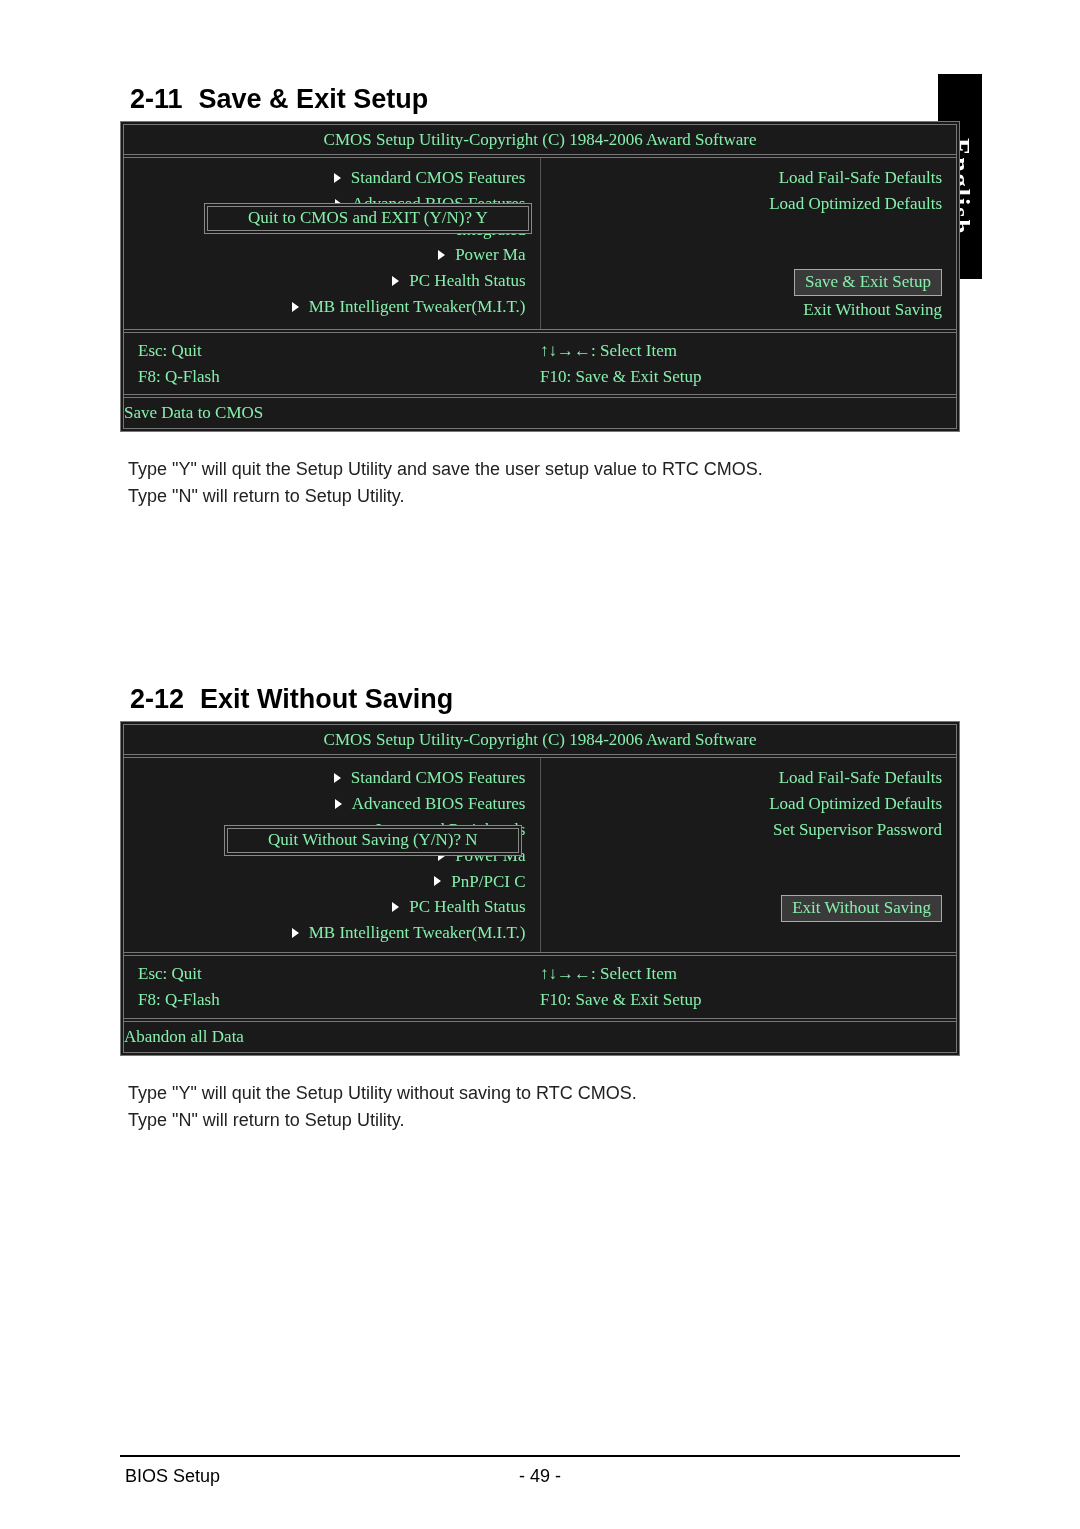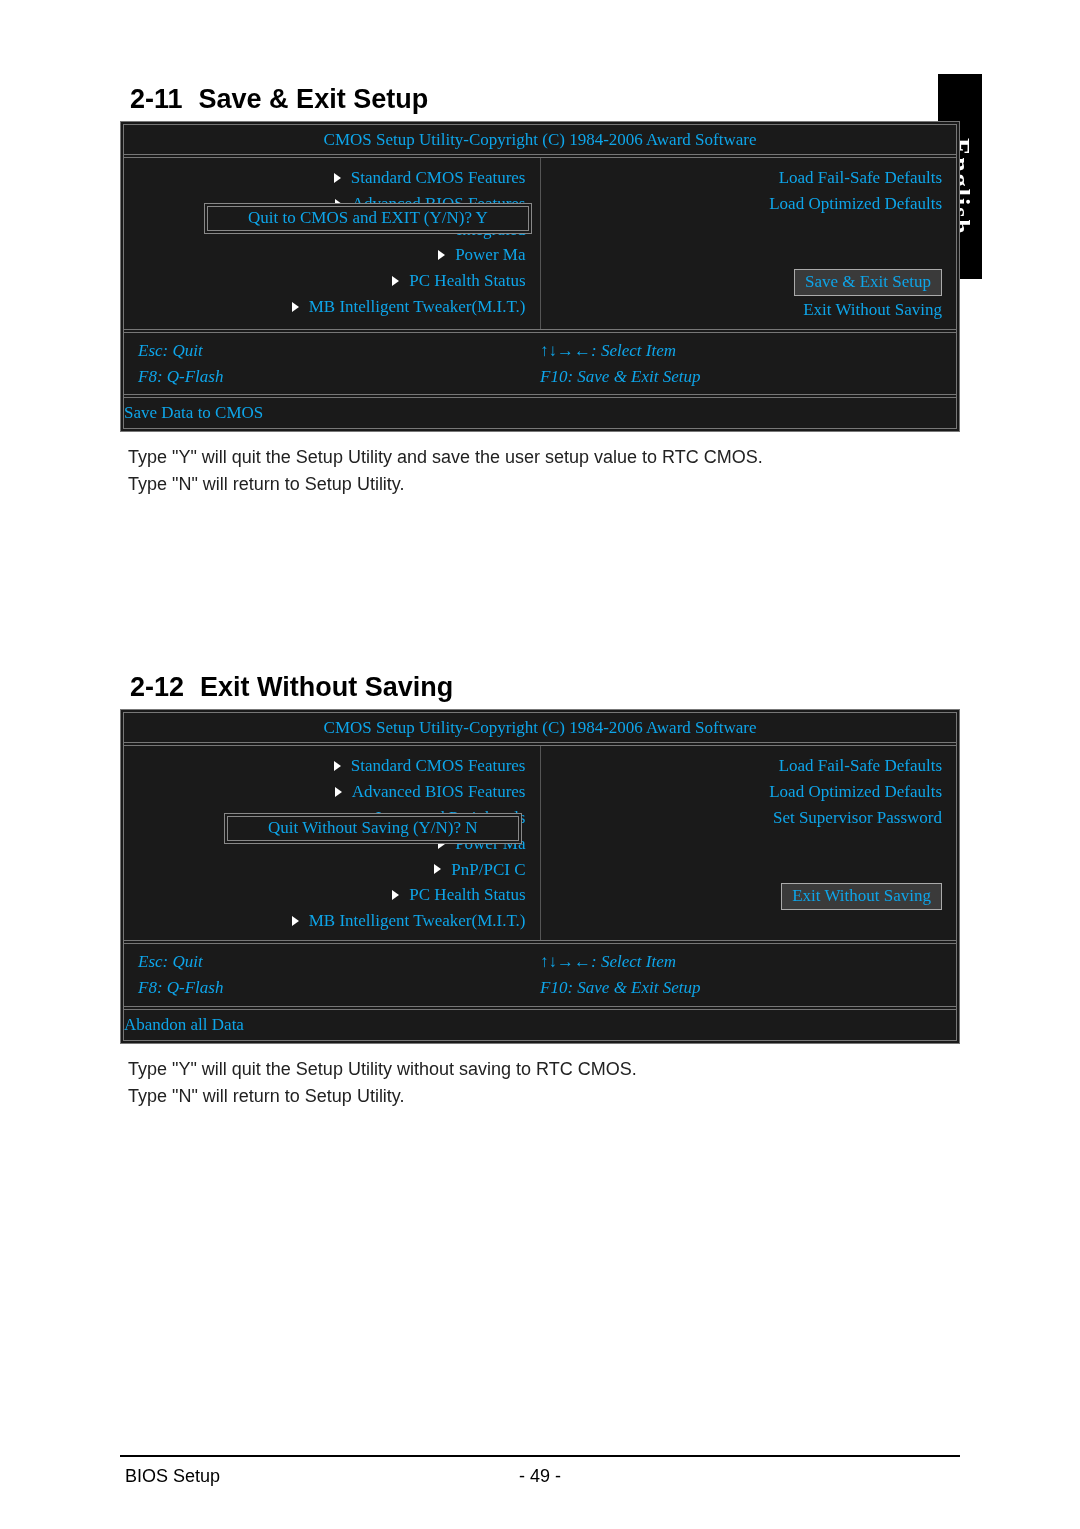--- a/index.html
+++ b/index.html
@@ -39,24 +39,24 @@
   .section-heading {
     font-size: 27px;
     font-weight: bold;
     margin-bottom: 6px;
     padding-left: 10px;
   }
   .section-heading .num { margin-right: 16px; }
   .bios-box {
     border: 4px double #777;
     background: #1a1a1a;
-    color: #0ea5e9;
+    color: #86efac;
     font-family: 'Times New Roman', serif;
     font-size: 17px;
-    margin-bottom: 12px;
+    margin-bottom: 24px;
     position: relative;
   }
   .bios-title {
     text-align: center;
     padding: 5px 0 4px;
     font-size: 17px;
   }
   .bios-divider {
     border-top: 4px double #777;
   }
@@ -103,21 +103,21 @@
     padding: 1px 40px 2px 40px;
     z-index: 2;
     font-family: 'Times New Roman', serif;
   }
   .dialog-1 { top: 45px; left: 80px; }
   .dialog-2 { top: 67px; left: 100px; text-align: center; }
   .bios-footer {
     display: flex;
     padding: 5px 14px;
   }
-  .bios-footer .fcol { flex: 1; font-style: italic; }
+  .bios-footer .fcol { flex: 1; }
   .bios-footer .fcol div { padding: 1px 0; line-height: 1.4; }
   .bios-hint {
     text-align: left;
     padding: 5px 0;
   }
   .body-text {
     font-size: 18px;
     line-height: 1.5;
     padding-left: 8px;
     color: #222;

